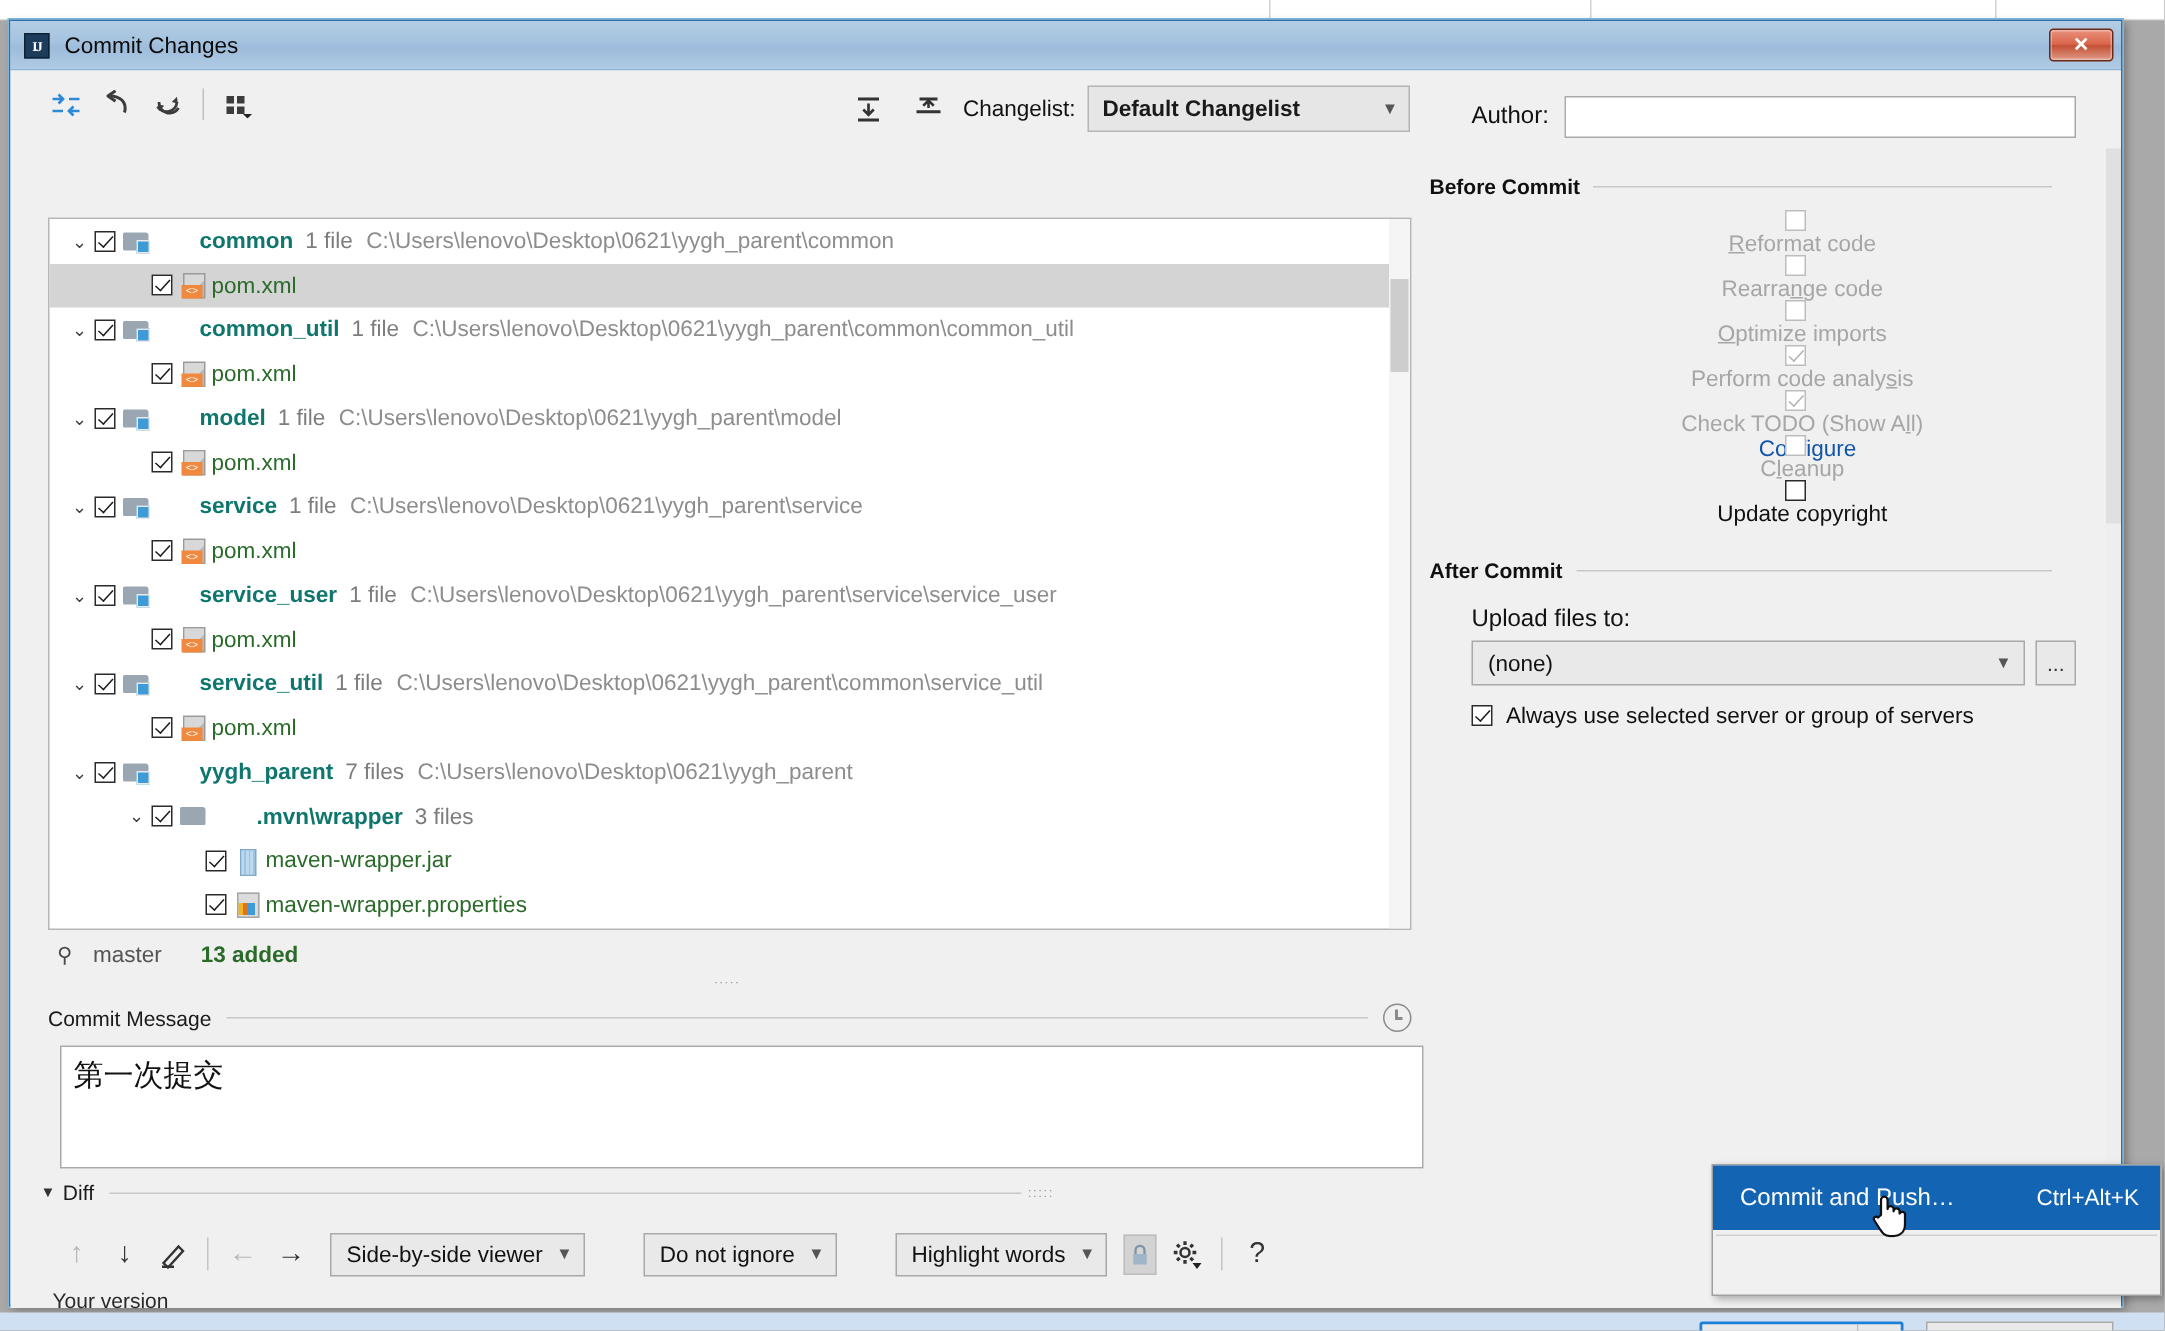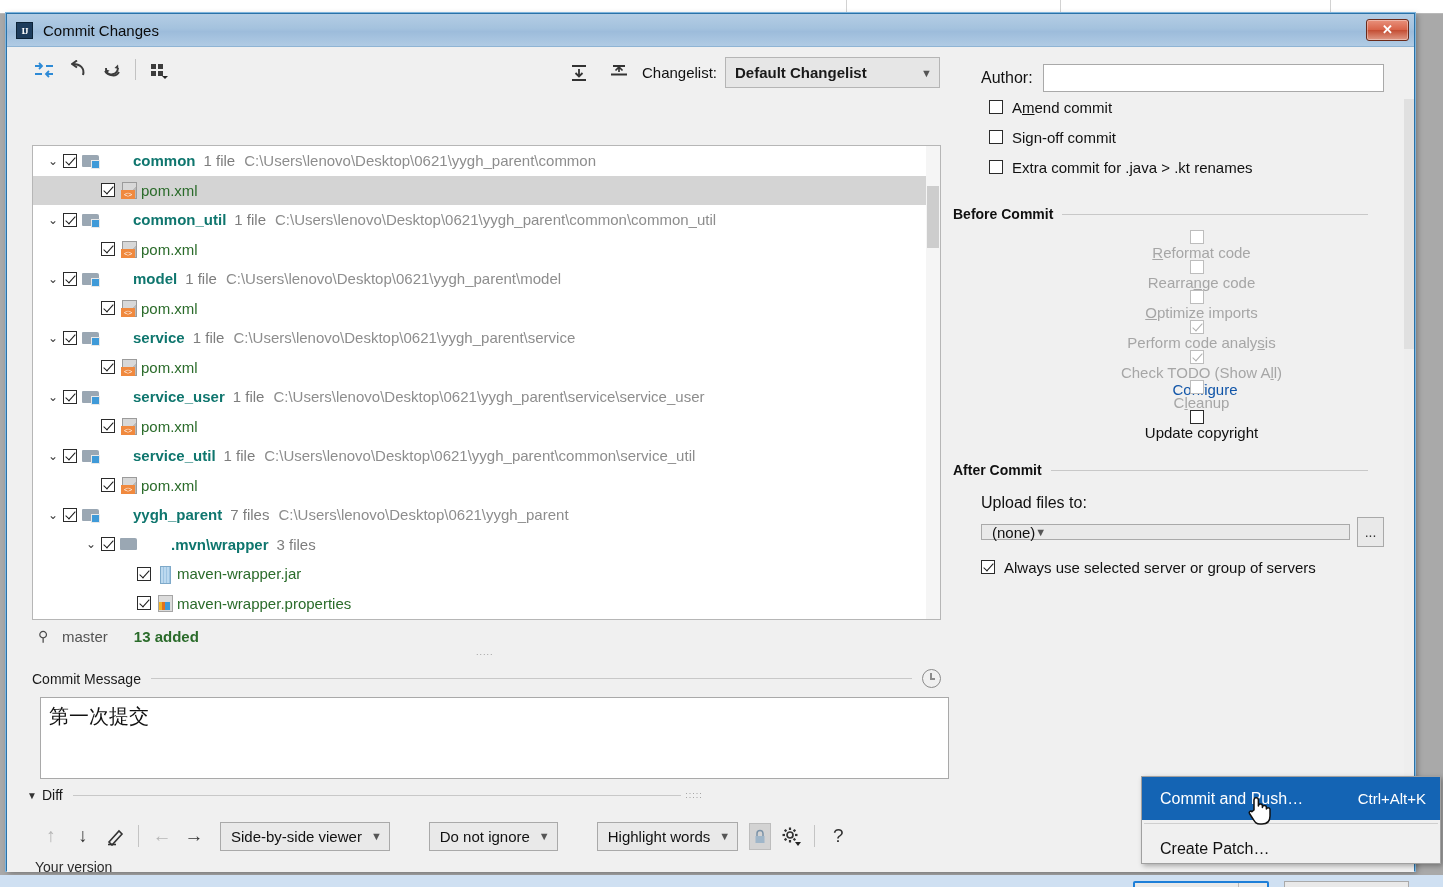--- a/index.html
+++ b/index.html
@@ -207,22 +207,22 @@
     content: ""; position: absolute; left: 3.5px; top: 0px; width: 4px; height: 9px;
     border: solid #1a1a1a; border-width: 0 1.7px 1.7px 0; transform: rotate(42deg);
   }
   .chk.light.checked::after { border-color: #b0b0b0; }
   .u { text-decoration: underline; }
   .cfg-link { color: #1155a8; margin-left: 7px; cursor: pointer; }
 
   .upload-lbl { margin: 16px 0 5px 36px; font-size: 16px; color: #111; }
   .upload-row { display: flex; align-items: center; margin-left: 36px; gap: 7px; }
   .upload-combo {
-    width: 369px; height: 16px; background: #e9e9e9; border: 1px solid #a9a9a9;
-    display: flex; align-items: center; justify-content: flex-start; padding: 0 8px 0 10px;
+    width: 369px; height: 30px; background: #e9e9e9; border: 1px solid #a9a9a9;
+    display: flex; align-items: center; justify-content: space-between; padding: 0 8px 0 10px;
     font-size: 15px; color: #111; cursor: pointer;
   }
   .dots-btn { width: 27px; height: 30px; background: #e9e9e9; border: 1px solid #a9a9a9;
               font-size: 14px; color: #333; display: flex; align-items: center; justify-content: center; cursor: pointer; }
 
   .rp-scrollbar { position: absolute; right: 2px; top: 52px; width: 10px; height: 700px; background: #eeeeee; }
   .rp-thumb { position: absolute; left: 0; top: 0; width: 10px; height: 250px; background: #e0e0e0; }
 
   
   .popup {
@@ -537,34 +537,20 @@
 
       <div class="right-pane">
         <div class="rp-scrollbar">
           <div class="rp-thumb"></div>
         </div>
 
         <div class="author-row">
           <span class="author-lbl">Author:</span>
           <input class="author-input" type="text" value="" style="">
         </div>
-        <div id="git-options">
-            <div class="chk-row">
-              <span class="chk"></span>
-              <span>A<span class="u">m</span>end commit</span>
-            </div>
-            <div class="chk-row">
-              <span class="chk"></span>
-              <span>Si<span class="u">g</span>n-off commit</span>
-            </div>
-            <div class="chk-row">
-              <span class="chk"></span>
-              <span>Extra commit for .java &gt; .kt renames</span>
-            </div>
-          </div>
 
         <div class="grp-header" style="margin-top:24px; margin-left:8px; margin-right:40px;">
           <span class="grp-title">Before Commit</span>
           <span class="grp-line"></span>
         </div>
         <div id="before-options" style="margin-top:8px">
             <div class="chk-row disabled indent">
               <span class="chk light"></span>
               <span><span class="u">R</span>eformat code</span>
             </div>
@@ -613,24 +599,20 @@
         </div>
       </div>
 
       <div class="popup">
         <div id="popup-items">
             <div class="popup-item active">
               <span>Commit and Push…</span>
               <span class="accel">Ctrl+Alt+K</span>
             </div>
             <div class="popup-sep"></div>
-            <div class="popup-item">
-              <span>Create Patch…</span>
-              <span class="accel"></span>
-            </div>
           </div>
       </div>
       <div class="cursor-hand">
         <svg width="26" height="32" viewBox="0 0 26 32">
           <path d="M7 17 V7 a2.2 2.2 0 0 1 4.4 0 V13 a2 2 0 0 1 4 0 V14.5 a2 2 0 0 1 4 0 V16 a2 2 0 0 1 3.6 0 V23 c0 5-3 8-8 8 H13 c-4 0-5-2-7-5 L2.5 20.5 c-1-1.6 1-3.2 2.4-1.8 Z" fill="#ffffff" stroke="#111" stroke-width="1.5" stroke-linejoin="round"></path>
         </svg>
       </div>
 
       <div class="btnbar">
         <div class="commit-grp">

